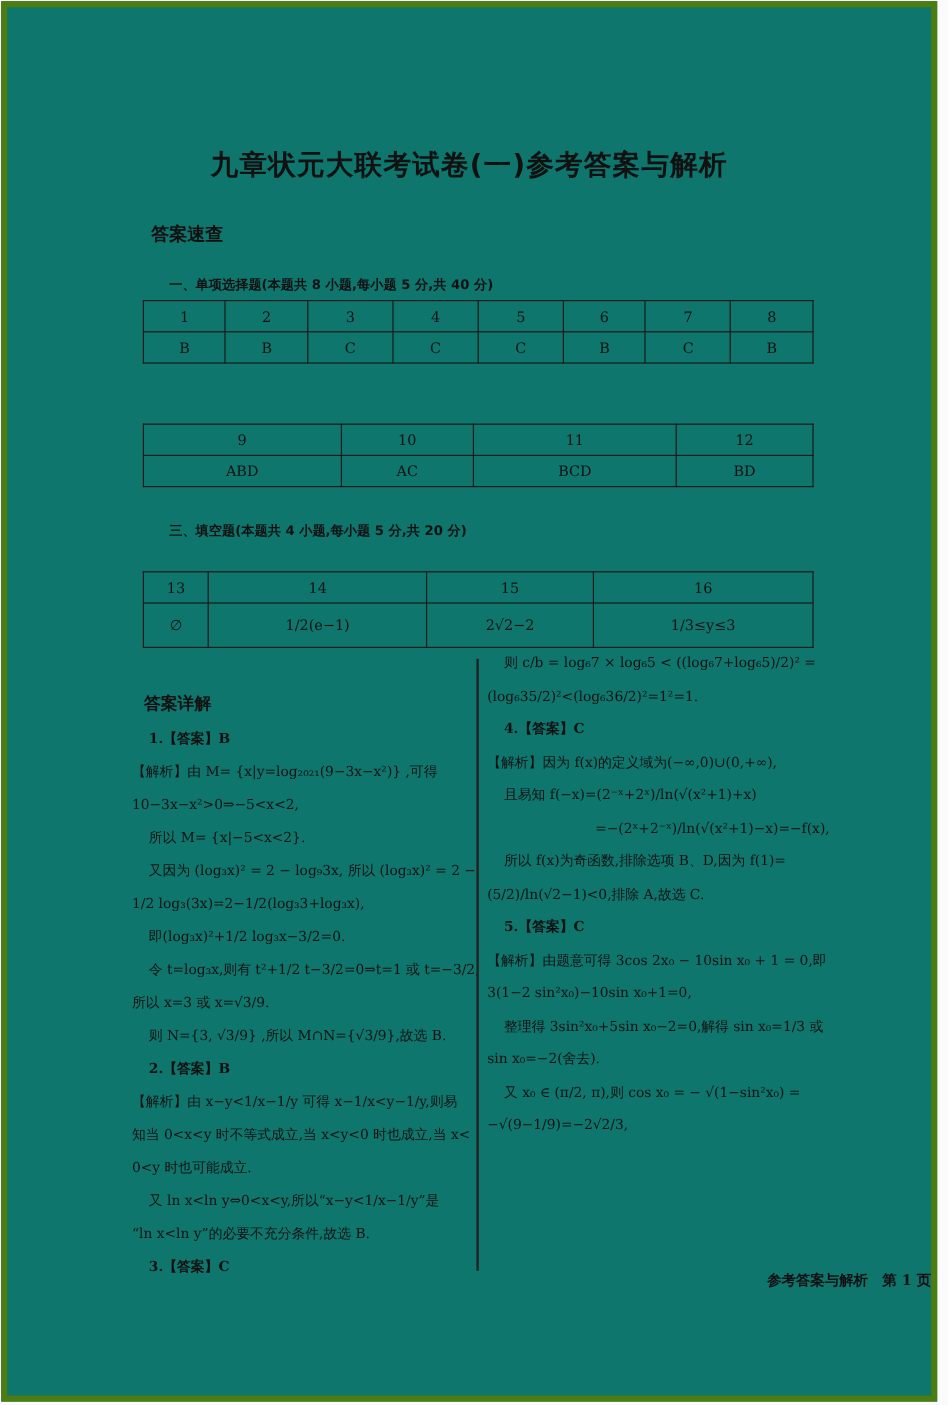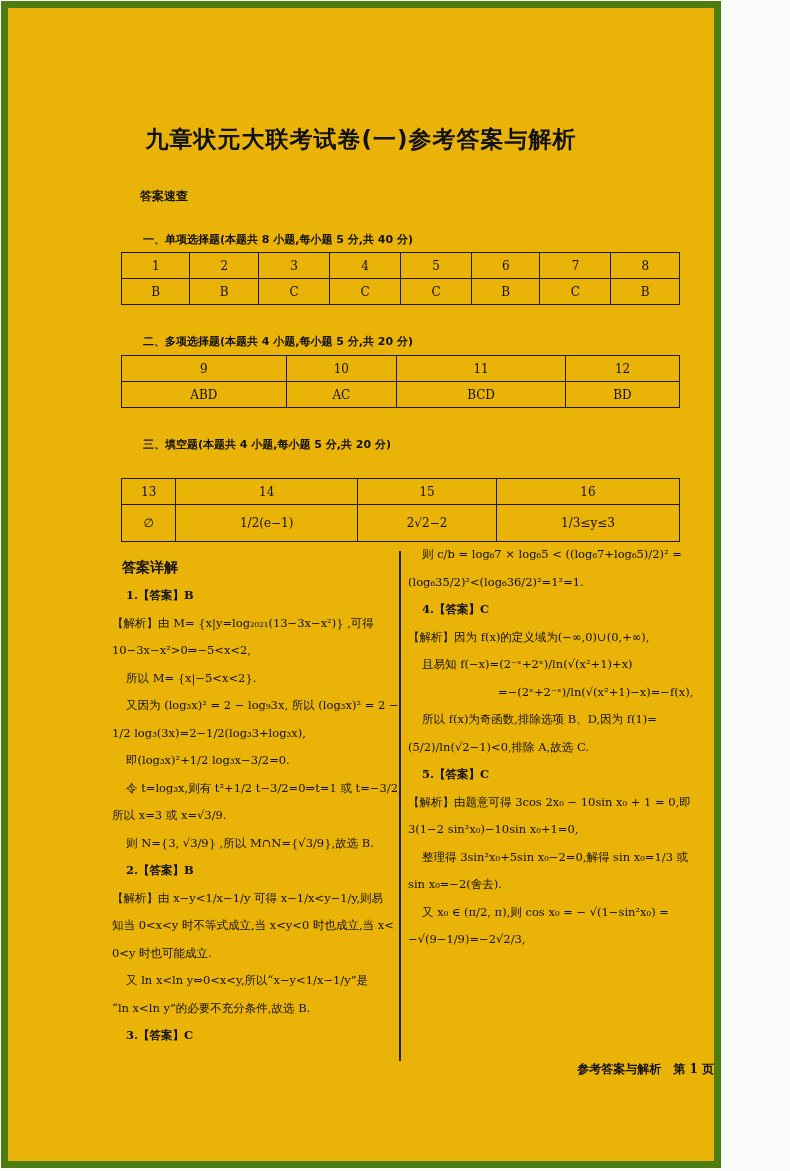--- a/index.html
+++ b/index.html
@@ -2,48 +2,48 @@
 <html><head>
 <meta charset="utf-8">
 <style>
   html, body { margin: 0; padding: 0; }
   body {
     width: 790px; height: 1171px; background: #fbfbfb;
     font-family: "DejaVu Serif", "Liberation Serif", serif;
     color: #111; position: relative; overflow: hidden;
   }
   .page {
-    position: absolute; left: 1px; top: 1px; width: 720px; height: 1167px;
-    border: 7px solid #4d7c0f; background: #eab308; box-sizing: border-box;
+    position: absolute; left: 1px; top: 1px; width: 780px; height: 1167px;
+    border: 5px solid #4d7c0f; background: #0f766e; box-sizing: border-box;
   }
   .title {
     position: absolute; left: 0; right: 0; top: 116px; text-align: center;
     font-family: "DejaVu Sans", "Liberation Sans", sans-serif;
     font-size: 23px; font-weight: bold; letter-spacing: 1px;
   }
   .section-heading {
-    position: absolute; left: 132px;
+    position: absolute; left: 120px;
     font-family: "DejaVu Sans", "Liberation Sans", sans-serif;
-    font-size: 12px; font-weight: bold;
+    font-size: 15px; font-weight: bold;
   }
   .subhead {
     position: absolute; left: 103px; font-size: 11px; font-weight: bold;
     font-family: "DejaVu Sans", "Liberation Sans", sans-serif;
     margin-left: 32px;
   }
   table.ans {
     position: absolute; left: 113px; width: 559px; border-collapse: collapse;
     font-size: 12px;
   }
   table.ans td {
     border: 1.6px solid #1a1a1a; text-align: center; padding: 0; height: 25px;
   }
   table.ans.tall tr.answers td { height: 36px; }
   .col { position: absolute; font-size: 11.5px; line-height: 27.5px; }
-  .col.left { left: 104px; top: 544px; width: 282px; }
+  .col.left { left: 104px; top: 566px; width: 282px; }
   .col.right { left: 400px; top: 533px; width: 290px; }
   .divider { position: absolute; left: 391px; top: 543px; width: 2px; height: 510px; background: #222; }
   .line { white-space: nowrap; }
   .indent { padding-left: 14px; }
   .b { font-weight: bold; }
   .h2 {
     font-family: "DejaVu Sans", "Liberation Sans", sans-serif;
     font-size: 14px; font-weight: bold; line-height: 30px; padding-left: 10px;
   }
   .footer {
@@ -79,21 +79,20 @@
       <td>C</td>
       <td>C</td>
       <td>C</td>
       <td>B</td>
       <td>C</td>
       <td>B</td>
     </tr>
   </tbody>
     </table>
 
-  <div class="subhead" style="top:326px">二、多项选择题(本题共 4 小题,每小题 5 分,共 20 分)</div>
   <table class="ans" style="top:347px">
     <tbody>
         <tr>
       <td>9</td>
       <td>10</td>
       <td>11</td>
       <td>12</td>
     </tr>
     <tr>
       <td>ABD</td>
@@ -118,21 +117,21 @@
       <td>1/2(e−1)</td>
       <td>2√2−2</td>
       <td>1/3≤y≤3</td>
     </tr>
   </tbody>
     </table>
 
   <div class="col left">
     <div class="h2">答案详解</div>
     <div class="line indent b">1.【答案】B</div>
-    <div class="line">【解析】由 M= {x|y=log₂₀₂₁(13−3x−x²)} ,可得</div>
+    <div class="line">【解析】由 M= {x|y=log₂₀₂₁(9−3x−x²)} ,可得</div>
     <div class="line">10−3x−x²&gt;0⇒−5&lt;x&lt;2,</div>
     <div class="line indent">所以 M= {x|−5&lt;x&lt;2}.</div>
     <div class="line indent">又因为 (log₃x)² = 2 − log₉3x, 所以 (log₃x)² = 2 −</div>
     <div class="line">1/2 log₃(3x)=2−1/2(log₃3+log₃x),</div>
     <div class="line indent">即(log₃x)²+1/2 log₃x−3/2=0.</div>
     <div class="line indent">令 t=log₃x,则有 t²+1/2 t−3/2=0⇒t=1 或 t=−3/2,</div>
     <div class="line">所以 x=3 或 x=√3/9.</div>
     <div class="line indent">则 N={3, √3/9} ,所以 M∩N={√3/9},故选 B.</div>
     <div class="line indent b">2.【答案】B</div>
     <div class="line">【解析】由 x−y&lt;1/x−1/y 可得 x−1/x&lt;y−1/y,则易</div>

